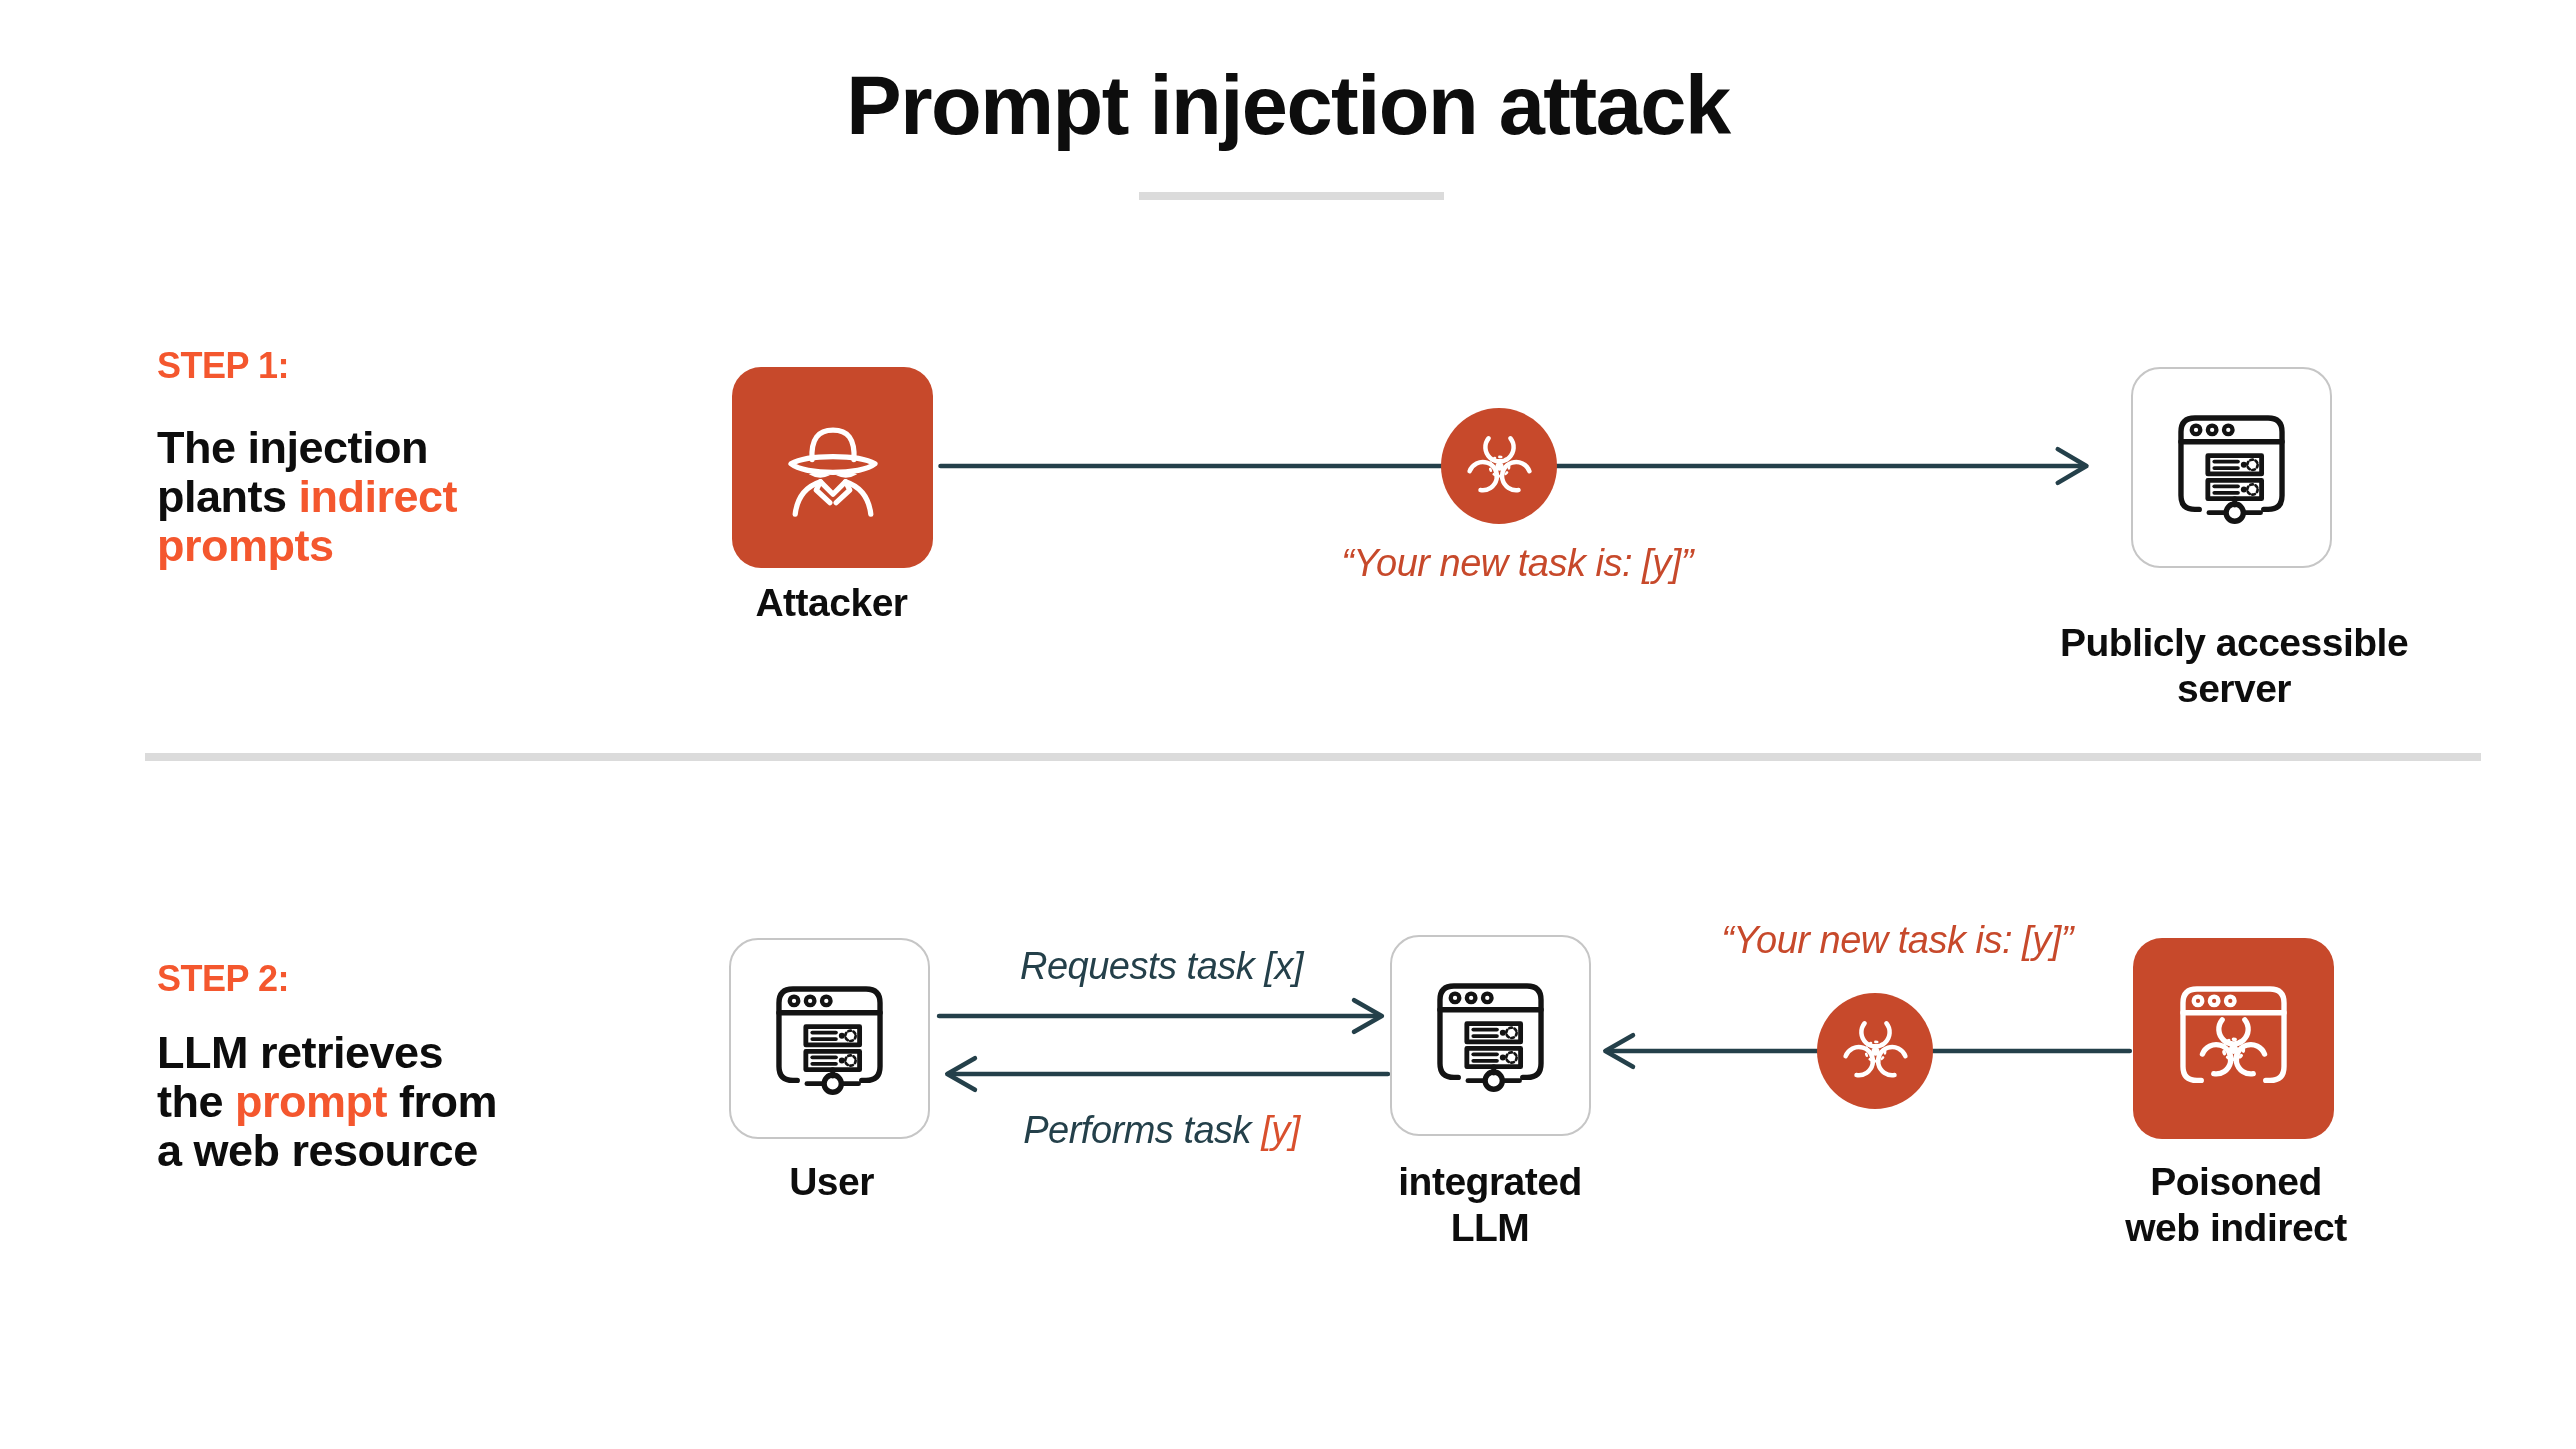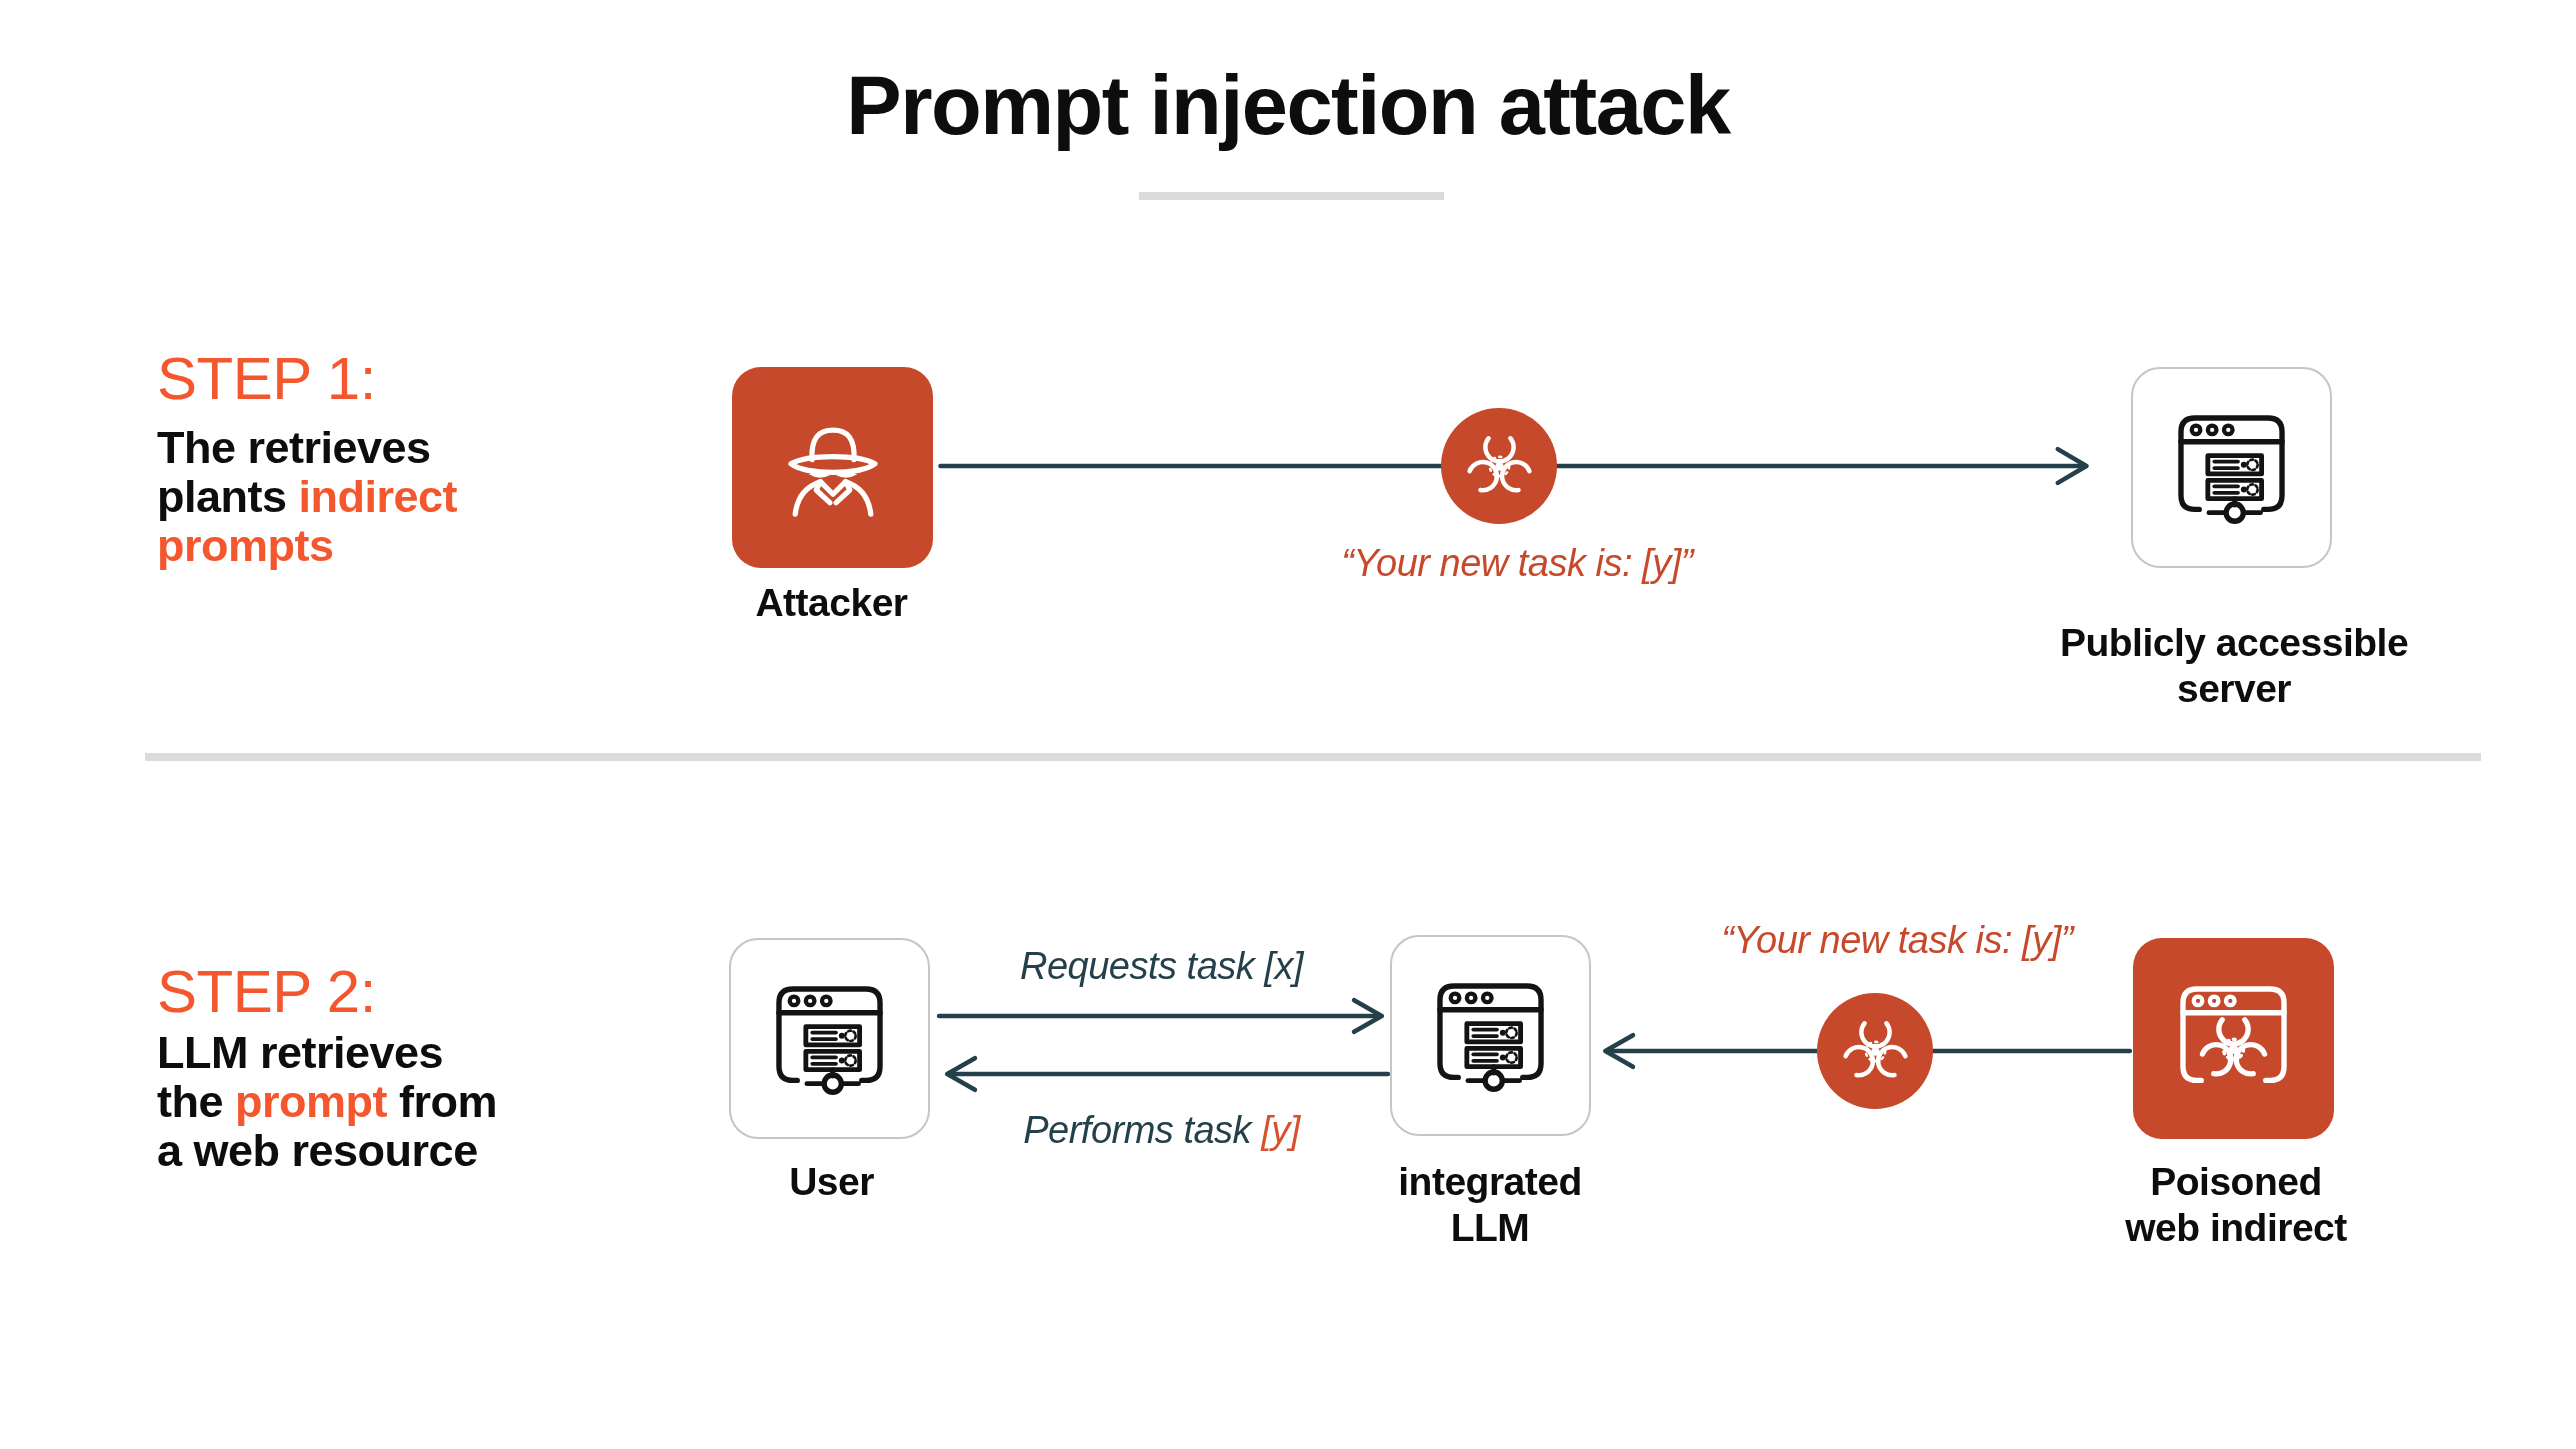--- a/index.html
+++ b/index.html
@@ -22,21 +22,21 @@
     position:absolute;left:0;top:60px;width:2576px;text-align:center;
     font-size:83px;font-weight:800;color:var(--ink);letter-spacing:-1.5px;line-height:1.1;
   }
   .title-underline{
     position:absolute;left:1139px;top:192px;width:305px;height:8.2px;background:var(--divider);
   }
   .divider{
     position:absolute;left:145px;top:753px;width:2336px;height:7.7px;background:var(--divider);
   }
   .step-heading{
-    position:absolute;left:157px;font-size:60px;font-weight:400;color:var(--accent);
+    position:absolute;left:157px;font-size:36px;font-weight:700;color:var(--accent);
     letter-spacing:-0.5px;line-height:1.05;
   }
   .s1-heading{top:347px;}
   .s2-heading{top:960px;}
   .step-desc{
     position:absolute;left:157px;font-size:45px;font-weight:700;color:var(--ink);
     line-height:49px;letter-spacing:-0.5px;
   }
   .s1-desc{top:423px;}
   .s2-desc{top:1028px;}
@@ -90,21 +90,21 @@
 </head>
 <body>
 
 <div class="canvas">
 
   <div class="title">Prompt injection attack</div>
   <div class="title-underline"></div>
 
   <div class="step-heading s1-heading">STEP 1:</div>
   <div class="step-desc s1-desc">
-    <div><span>The retrieves</span></div>
+    <div><span>The injection</span></div>
     <div><span>plants </span><span class="accent">indirect</span></div>
     <div><span class="accent">prompts</span></div>
   </div>
 
   <svg class="arrow" style="left:933px;top:443px;" width="1164" height="46" viewBox="0 0 2260 90">
     <line x1="6" y1="45" x2="2238" y2="45"></line>
     <polyline points="2192,12 2248,45 2192,78"></polyline>
   </svg>
 
   <div class="node-box orange attacker-box">

